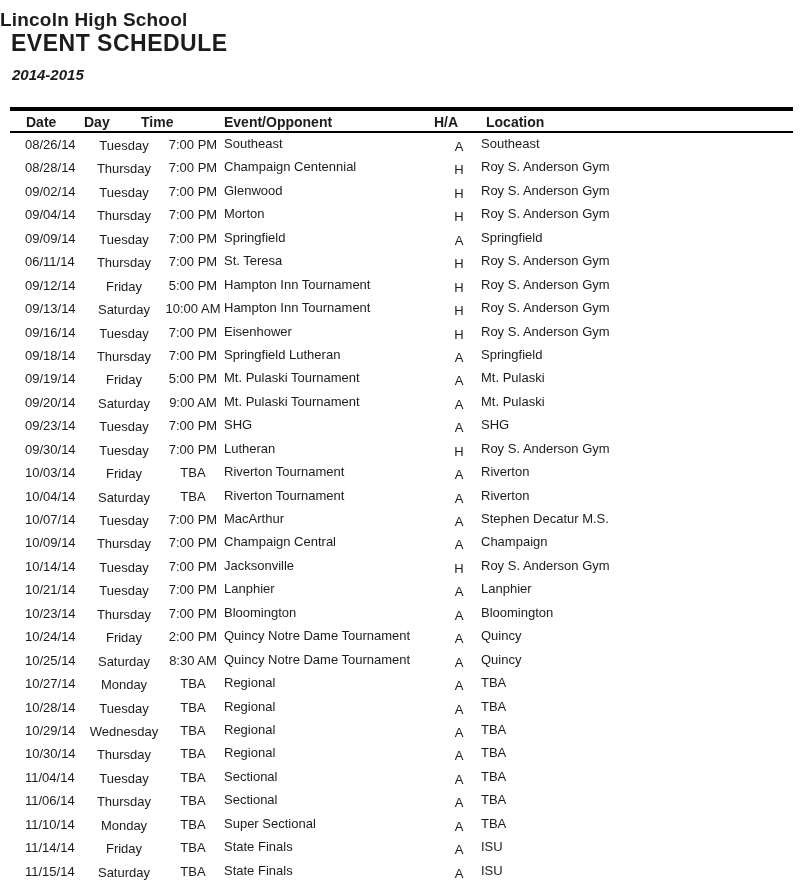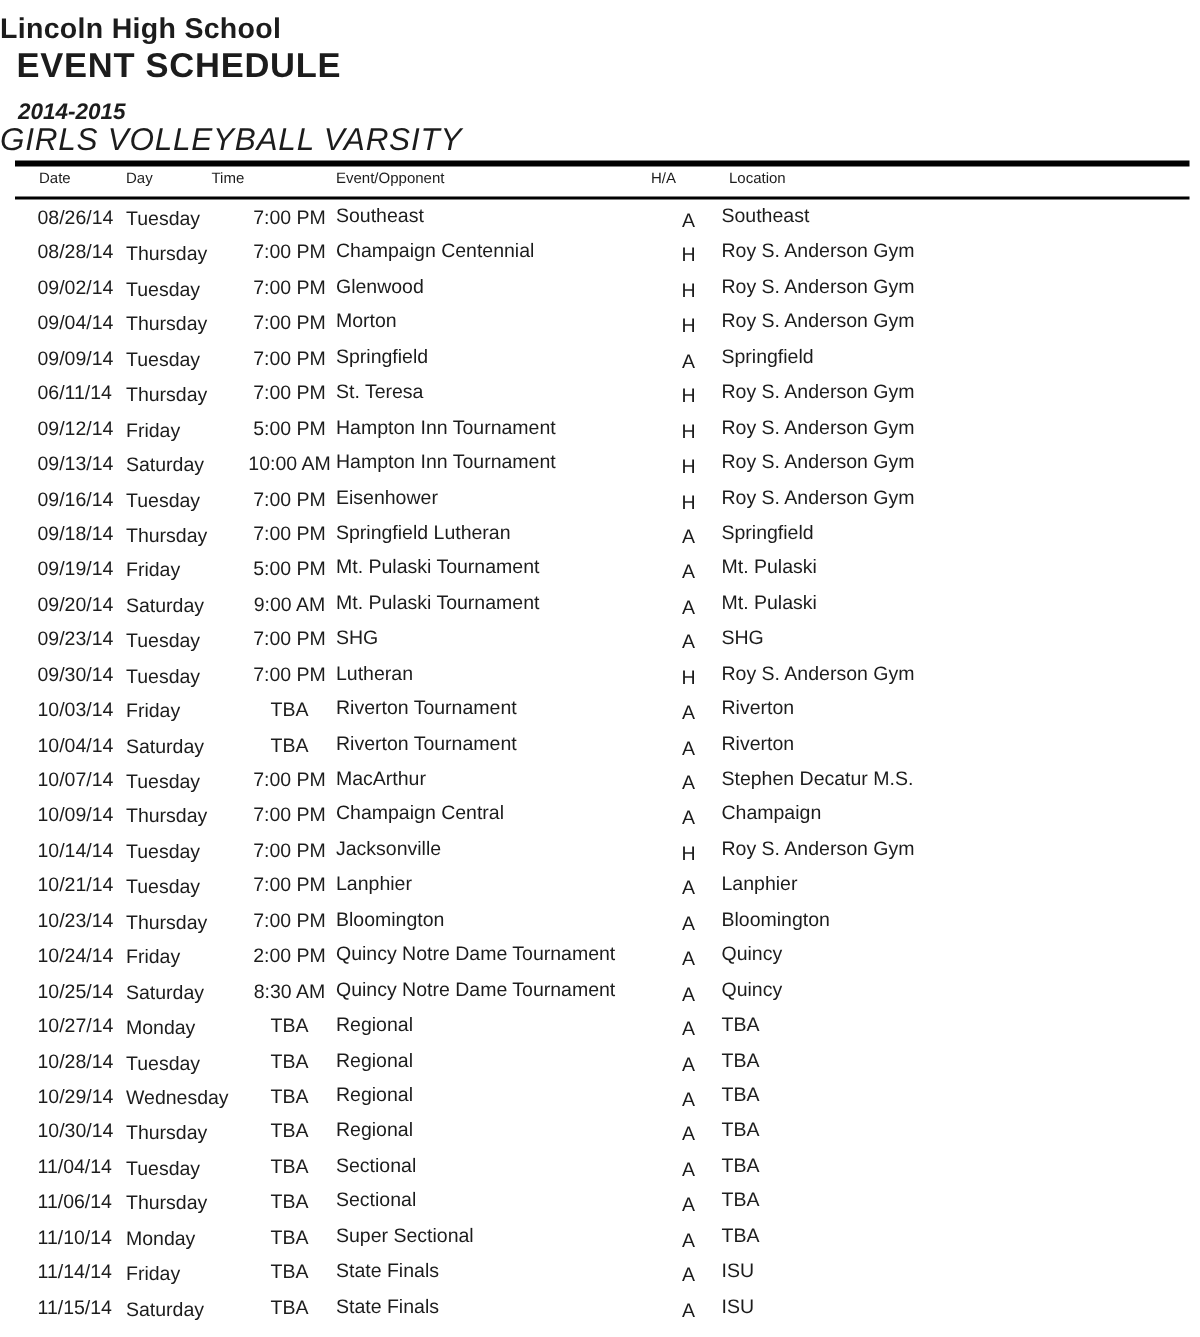--- a/index.html
+++ b/index.html
@@ -18,49 +18,48 @@
   .title-main   { top: 30px; font-size: 23px; font-weight: 700; letter-spacing: 0.5px; margin-left: 11px; }
   .title-season { top: 66px; font-size: 15px; font-weight: 700; font-style: italic; margin-left: 12px; }
   .title-sub    { top: 82px; font-size: 21px; font-style: italic; letter-spacing: 0.5px; }
 
   
   .rule { position: absolute; left: 10px; width: 783px; background: #000; }
   .rule-thick { top: 107px; height: 4px; }
   .rule-thin  { top: 131px; height: 2px; }
 
   
-  .thead { position: absolute; top: 114px; left: 0; width: 100%; height: 17px; font-size: 10px; font-weight: 400; }
+  .thead { position: absolute; top: 114px; left: 0; width: 100%; height: 17px; font-size: 14px; font-weight: 700; }
   .thead span { position: absolute; white-space: nowrap; }
   .h-date  { left: 26px; }
   .h-day   { left: 84px; }
   .h-time  { left: 141px; width: 74px; text-align: left; }
   .h-event { left: 224px; }
   .h-ha    { left: 434px; width: 50px; text-align: left; }
   .h-loc   { left: 486px; }
 
   
   .tbody { position: absolute; top: 136px; left: 0; width: 100%; }
   .row { position: relative; height: 23.45px; font-size: 13px; padding-left: 13px; }
   .c { position: absolute; white-space: nowrap; line-height: 14px; }
   .c-date  { left: 25px;  top: 2px; }
-  .c-day   { left: 84px;  width: 80px; top: 3px; }
+  .c-day   { left: 84px;  width: 80px; text-align: center; top: 3px; }
   .c-time  { left: 156px; width: 74px; text-align: center; top: 2px; }
   .c-event { left: 224px; top: 1px; }
   .c-ha    { left: 434px; width: 50px; text-align: center; top: 4px; }
   .c-loc   { left: 481px; top: 1px; }
 </style>
 </head>
 <body>
 
 <div class="page">
 
   <div class="title-line title-school">Lincoln High School</div>
   <div class="title-line title-main">EVENT SCHEDULE</div>
   <div class="title-line title-season">2014-2015</div>
-  <div class="title-line title-sub">GIRLS VOLLEYBALL VARSITY</div>
 
   <div class="rule rule-thick"></div>
 
   <div class="thead">
     <span class="h-date">Date</span>
     <span class="h-day">Day</span>
     <span class="h-time">Time</span>
     <span class="h-event">Event/Opponent</span>
     <span class="h-ha">H/A</span>
     <span class="h-loc">Location</span>

